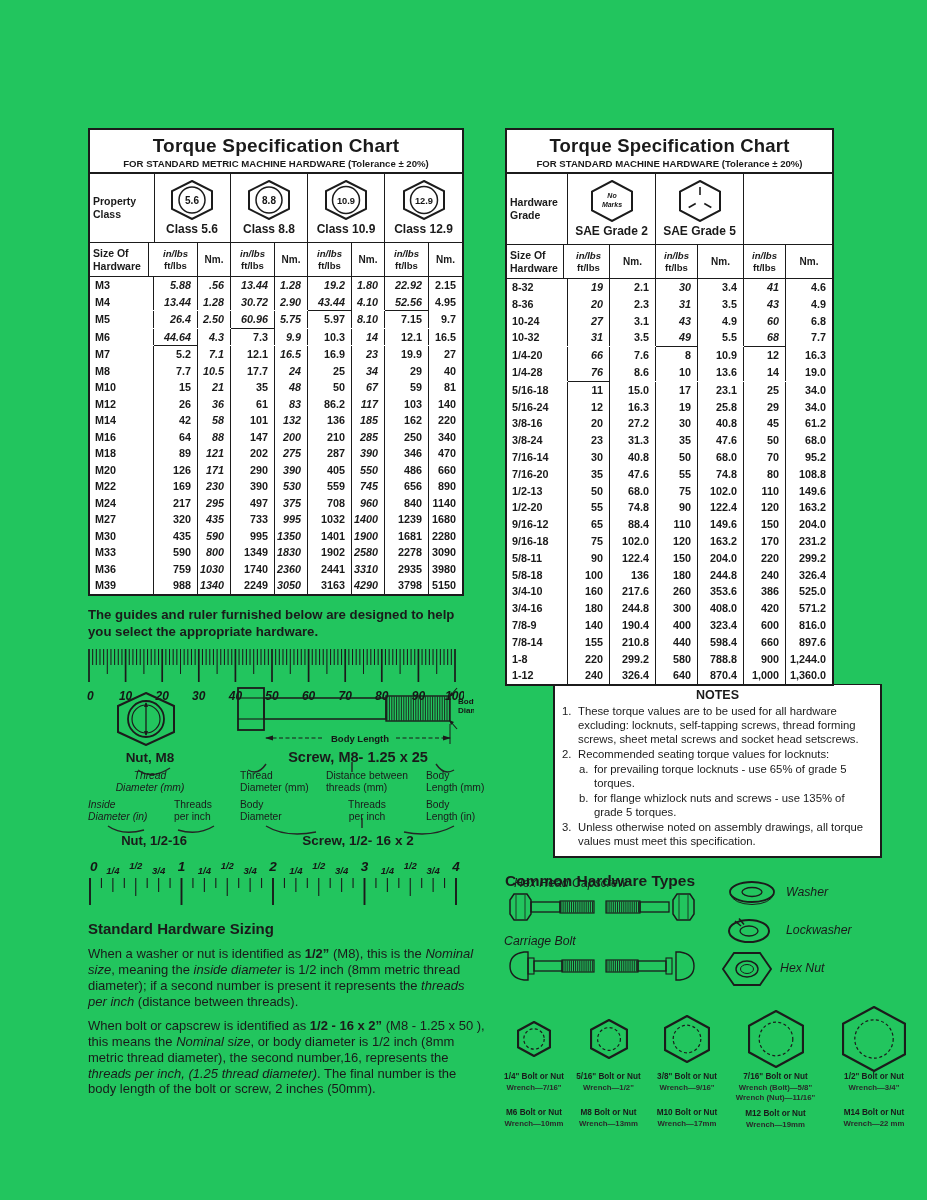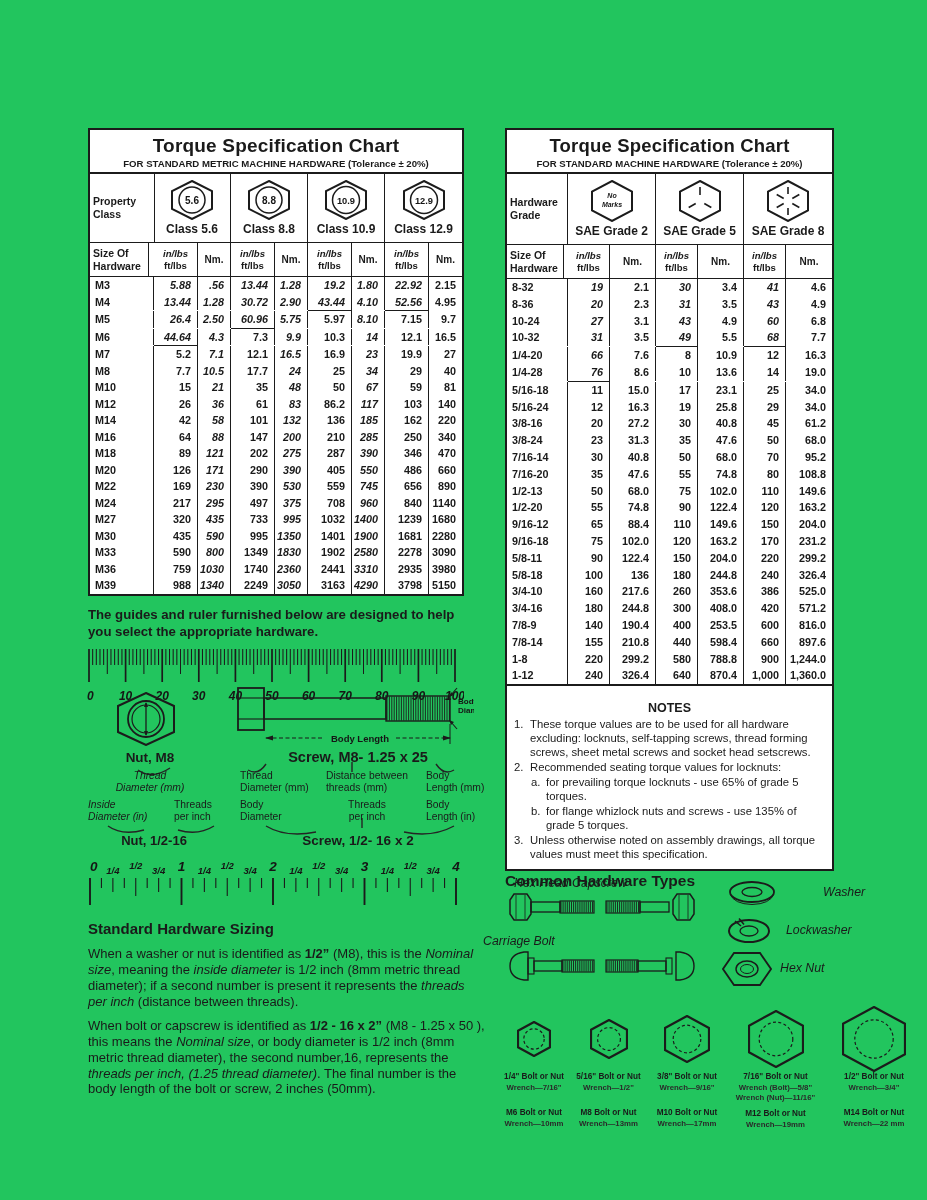--- a/index.html
+++ b/index.html
@@ -23,21 +23,21 @@
   .unm{font-weight:700;font-size:10px;}
   .cell{font-size:10.8px;border-right:1.4px solid #1b1b1b;white-space:nowrap;overflow:hidden;}
   .metric .cell{height:16.5px;line-height:16.5px;}
   .sae .cell{height:16.8px;line-height:16.8px;}
   .cell.size{text-align:left;padding-left:5px;font-weight:700;}
   .cell.val{text-align:right;padding-right:6px;}
   .itl{font-style:italic;font-weight:700;}
   .bld{font-weight:700;}
   .tl{border-bottom:1.6px solid #1b1b1b;}
   
-  .notesbox{border:2px solid #1b1b1b;border-top:1.6px solid #1b1b1b;margin-top:-2px;padding:16px 7px 8px;background:#fff;}
+  .notesbox{border:2px solid #1b1b1b;border-top:1.6px solid #1b1b1b;margin-top:-2px;padding:3px 7px 8px;background:#fff;margin-left:48px;}
   .ntitle{text-align:center;font-weight:700;font-size:12.5px;margin-bottom:2px;}
   .note{display:flex;font-size:11.3px;line-height:1.24;margin-top:1px;}
   .note .nnum{width:16px;flex:none;}
   .note.sub{margin-left:17px;}
   .note.sub .nnum{width:15px;}
   
   .guides{font-weight:700;font-size:13.2px;line-height:1.25;}
   .biglabel{font-weight:700;font-size:13.5px;text-align:center;}
   .ann{position:absolute;font-size:10.3px;line-height:1.18;}
   .ann.i{font-style:italic;}
@@ -318,32 +318,20 @@
         </div>
         <div class="ccell">
           <svg width="44" height="42" viewBox="0 0 44 42">
             <polygon points="22,1 42,11.5 42,30.5 22,41 2,30.5 2,11.5" fill="none" stroke="#1b1b1b" stroke-width="2"></polygon>
             <line x1="22" y1="7" x2="22" y2="15" stroke="#1b1b1b" stroke-width="1.6"></line>
             <line x1="17.7" y1="23.5" x2="10.7" y2="27.5" stroke="#1b1b1b" stroke-width="1.6"></line>
             <line x1="26.3" y1="23.5" x2="33.3" y2="27.5" stroke="#1b1b1b" stroke-width="1.6"></line>
           </svg>
           <div class="clabel">SAE Grade 5</div>
         </div>
-        <div class="ccell noR">
-          <svg width="44" height="42" viewBox="0 0 44 42">
-            <polygon points="22,1 42,11.5 42,30.5 22,41 2,30.5 2,11.5" fill="none" stroke="#1b1b1b" stroke-width="2"></polygon>
-            <line x1="22" y1="7" x2="22" y2="14" stroke="#1b1b1b" stroke-width="1.6"></line>
-            <line x1="22" y1="28" x2="22" y2="35" stroke="#1b1b1b" stroke-width="1.6"></line>
-            <line x1="26.3" y1="18.5" x2="33.3" y2="14.5" stroke="#1b1b1b" stroke-width="1.6"></line>
-            <line x1="17.7" y1="18.5" x2="10.7" y2="14.5" stroke="#1b1b1b" stroke-width="1.6"></line>
-            <line x1="17.7" y1="23.5" x2="10.7" y2="27.5" stroke="#1b1b1b" stroke-width="1.6"></line>
-            <line x1="26.3" y1="23.5" x2="33.3" y2="27.5" stroke="#1b1b1b" stroke-width="1.6"></line>
-          </svg>
-          <div class="clabel">SAE Grade 8</div>
-        </div>
       </div>
       <div class="unitrow" style="grid-template-columns:61px 42px 46px 42px 46px 42px 46px;height:33px;">
         <div class="corner" style="width:50px;">Size Of Hardware</div>
         <div class="ucell">
             <span class="u1">in/lbs</span>
             <span class="u2">ft/lbs</span>
           </div>
         <div class="ucell unm">Nm.</div>
         <div class="ucell">
             <span class="u1">in/lbs</span>
@@ -494,21 +482,21 @@
           <div class="cell val bld">180</div>
           <div class="cell val bld">244.8</div>
           <div class="cell val bld">300</div>
           <div class="cell val bld">408.0</div>
           <div class="cell val bld">420</div>
           <div class="cell val bld noR">571.2</div>
           <div class="cell size">7/8-9</div>
           <div class="cell val bld">140</div>
           <div class="cell val bld">190.4</div>
           <div class="cell val bld">400</div>
-          <div class="cell val bld">253.5</div>
+          <div class="cell val bld">323.4</div>
           <div class="cell val bld">600</div>
           <div class="cell val bld noR">816.0</div>
           <div class="cell size">7/8-14</div>
           <div class="cell val bld">155</div>
           <div class="cell val bld">210.8</div>
           <div class="cell val bld">440</div>
           <div class="cell val bld">598.4</div>
           <div class="cell val bld">660</div>
           <div class="cell val bld noR">897.6</div>
           <div class="cell size">1-8</div>
@@ -882,21 +870,21 @@
       <line x1="115.79999999999995" y1="10.5" x2="115.79999999999995" y2="21.5" stroke="#1b1b1b" stroke-width="0.9"></line>
       <line x1="117.89999999999995" y1="10.5" x2="117.89999999999995" y2="21.5" stroke="#1b1b1b" stroke-width="0.9"></line>
       <line x1="119.99999999999994" y1="10.5" x2="119.99999999999994" y2="21.5" stroke="#1b1b1b" stroke-width="0.9"></line>
       <line x1="122.09999999999994" y1="10.5" x2="122.09999999999994" y2="21.5" stroke="#1b1b1b" stroke-width="0.9"></line>
       <line x1="124.19999999999993" y1="10.5" x2="124.19999999999993" y2="21.5" stroke="#1b1b1b" stroke-width="0.9"></line>
       <line x1="126.29999999999993" y1="10.5" x2="126.29999999999993" y2="21.5" stroke="#1b1b1b" stroke-width="0.9"></line>
       <line x1="128.39999999999992" y1="10.5" x2="128.39999999999992" y2="21.5" stroke="#1b1b1b" stroke-width="0.9"></line>
       <line x1="130.49999999999991" y1="10.5" x2="130.49999999999991" y2="21.5" stroke="#1b1b1b" stroke-width="0.9"></line>
     </svg>
 
-  <div class="abs itlab" style="left:483px;top:934px;">Carriage Bolt</div>
+  <div class="abs itlab" style="left:504px;top:934px;">Carriage Bolt</div>
   <svg class="abs" id="carriage-svg" style="left:508px;top:949px;" width="188" height="34" viewBox="0 0 188 34">
     <path d="M16,3 Q2,5 2,17 Q2,29 16,31 L20,31 L20,3 Z" fill="none" stroke="#1b1b1b" stroke-width="1.4"></path>
     <rect x="20" y="9" width="6" height="16" fill="none" stroke="#1b1b1b" stroke-width="1.1"></rect>
     <rect x="26" y="12" width="28" height="10" fill="none" stroke="#1b1b1b" stroke-width="1.3"></rect>
     <rect x="54" y="11" width="32" height="12" fill="none" stroke="#1b1b1b" stroke-width="1.2"></rect>
     <rect x="98" y="11" width="32" height="12" fill="none" stroke="#1b1b1b" stroke-width="1.2"></rect>
     <rect x="130" y="12" width="28" height="10" fill="none" stroke="#1b1b1b" stroke-width="1.3"></rect>
     <rect x="158" y="9" width="6" height="16" fill="none" stroke="#1b1b1b" stroke-width="1.1"></rect>
     <path d="M172,3 Q186,5 186,17 Q186,29 172,31 L168,31 L168,3 Z" fill="none" stroke="#1b1b1b" stroke-width="1.4"></path>
   <line x1="55" y1="11.5" x2="55" y2="22.5" stroke="#1b1b1b" stroke-width="0.9"></line>
@@ -929,21 +917,21 @@
       <line x1="124.19999999999993" y1="11.5" x2="124.19999999999993" y2="22.5" stroke="#1b1b1b" stroke-width="0.9"></line>
       <line x1="126.29999999999993" y1="11.5" x2="126.29999999999993" y2="22.5" stroke="#1b1b1b" stroke-width="0.9"></line>
       <line x1="128.39999999999992" y1="11.5" x2="128.39999999999992" y2="22.5" stroke="#1b1b1b" stroke-width="0.9"></line>
     </svg>
 
   <svg class="abs" style="left:726px;top:879px;" width="52" height="28" viewBox="0 0 52 28">
     <ellipse cx="26" cy="13" rx="22" ry="10" fill="none" stroke="#1b1b1b" stroke-width="1.8"></ellipse>
     <ellipse cx="26" cy="13" rx="10" ry="4.5" fill="none" stroke="#1b1b1b" stroke-width="1.3"></ellipse>
     <path d="M4,15 Q8,25 26,25.5 Q44,25 48,15" fill="none" stroke="#1b1b1b" stroke-width="1"></path>
   </svg>
-  <div class="abs itlab" style="left:786px;top:885px;margin-left:37px;">Washer</div>
+  <div class="abs itlab" style="left:786px;top:885px;">Washer</div>
 
   <svg class="abs" style="left:724px;top:915px;" width="50" height="32" viewBox="0 0 50 32">
     <ellipse cx="25" cy="16" rx="20" ry="11" fill="none" stroke="#1b1b1b" stroke-width="2"></ellipse>
     <ellipse cx="25" cy="16" rx="9" ry="5" fill="none" stroke="#1b1b1b" stroke-width="1.3"></ellipse>
     <line x1="11" y1="6" x2="17" y2="11" stroke="#1b1b1b" stroke-width="1.5"></line>
     <line x1="15" y1="3.5" x2="20" y2="9.5" stroke="#1b1b1b" stroke-width="1.5"></line>
   </svg>
   <div class="abs itlab" style="left:786px;top:923px;">Lockwasher</div>
 
   <svg class="abs" style="left:722px;top:951px;" width="50" height="36" viewBox="0 0 50 36">

